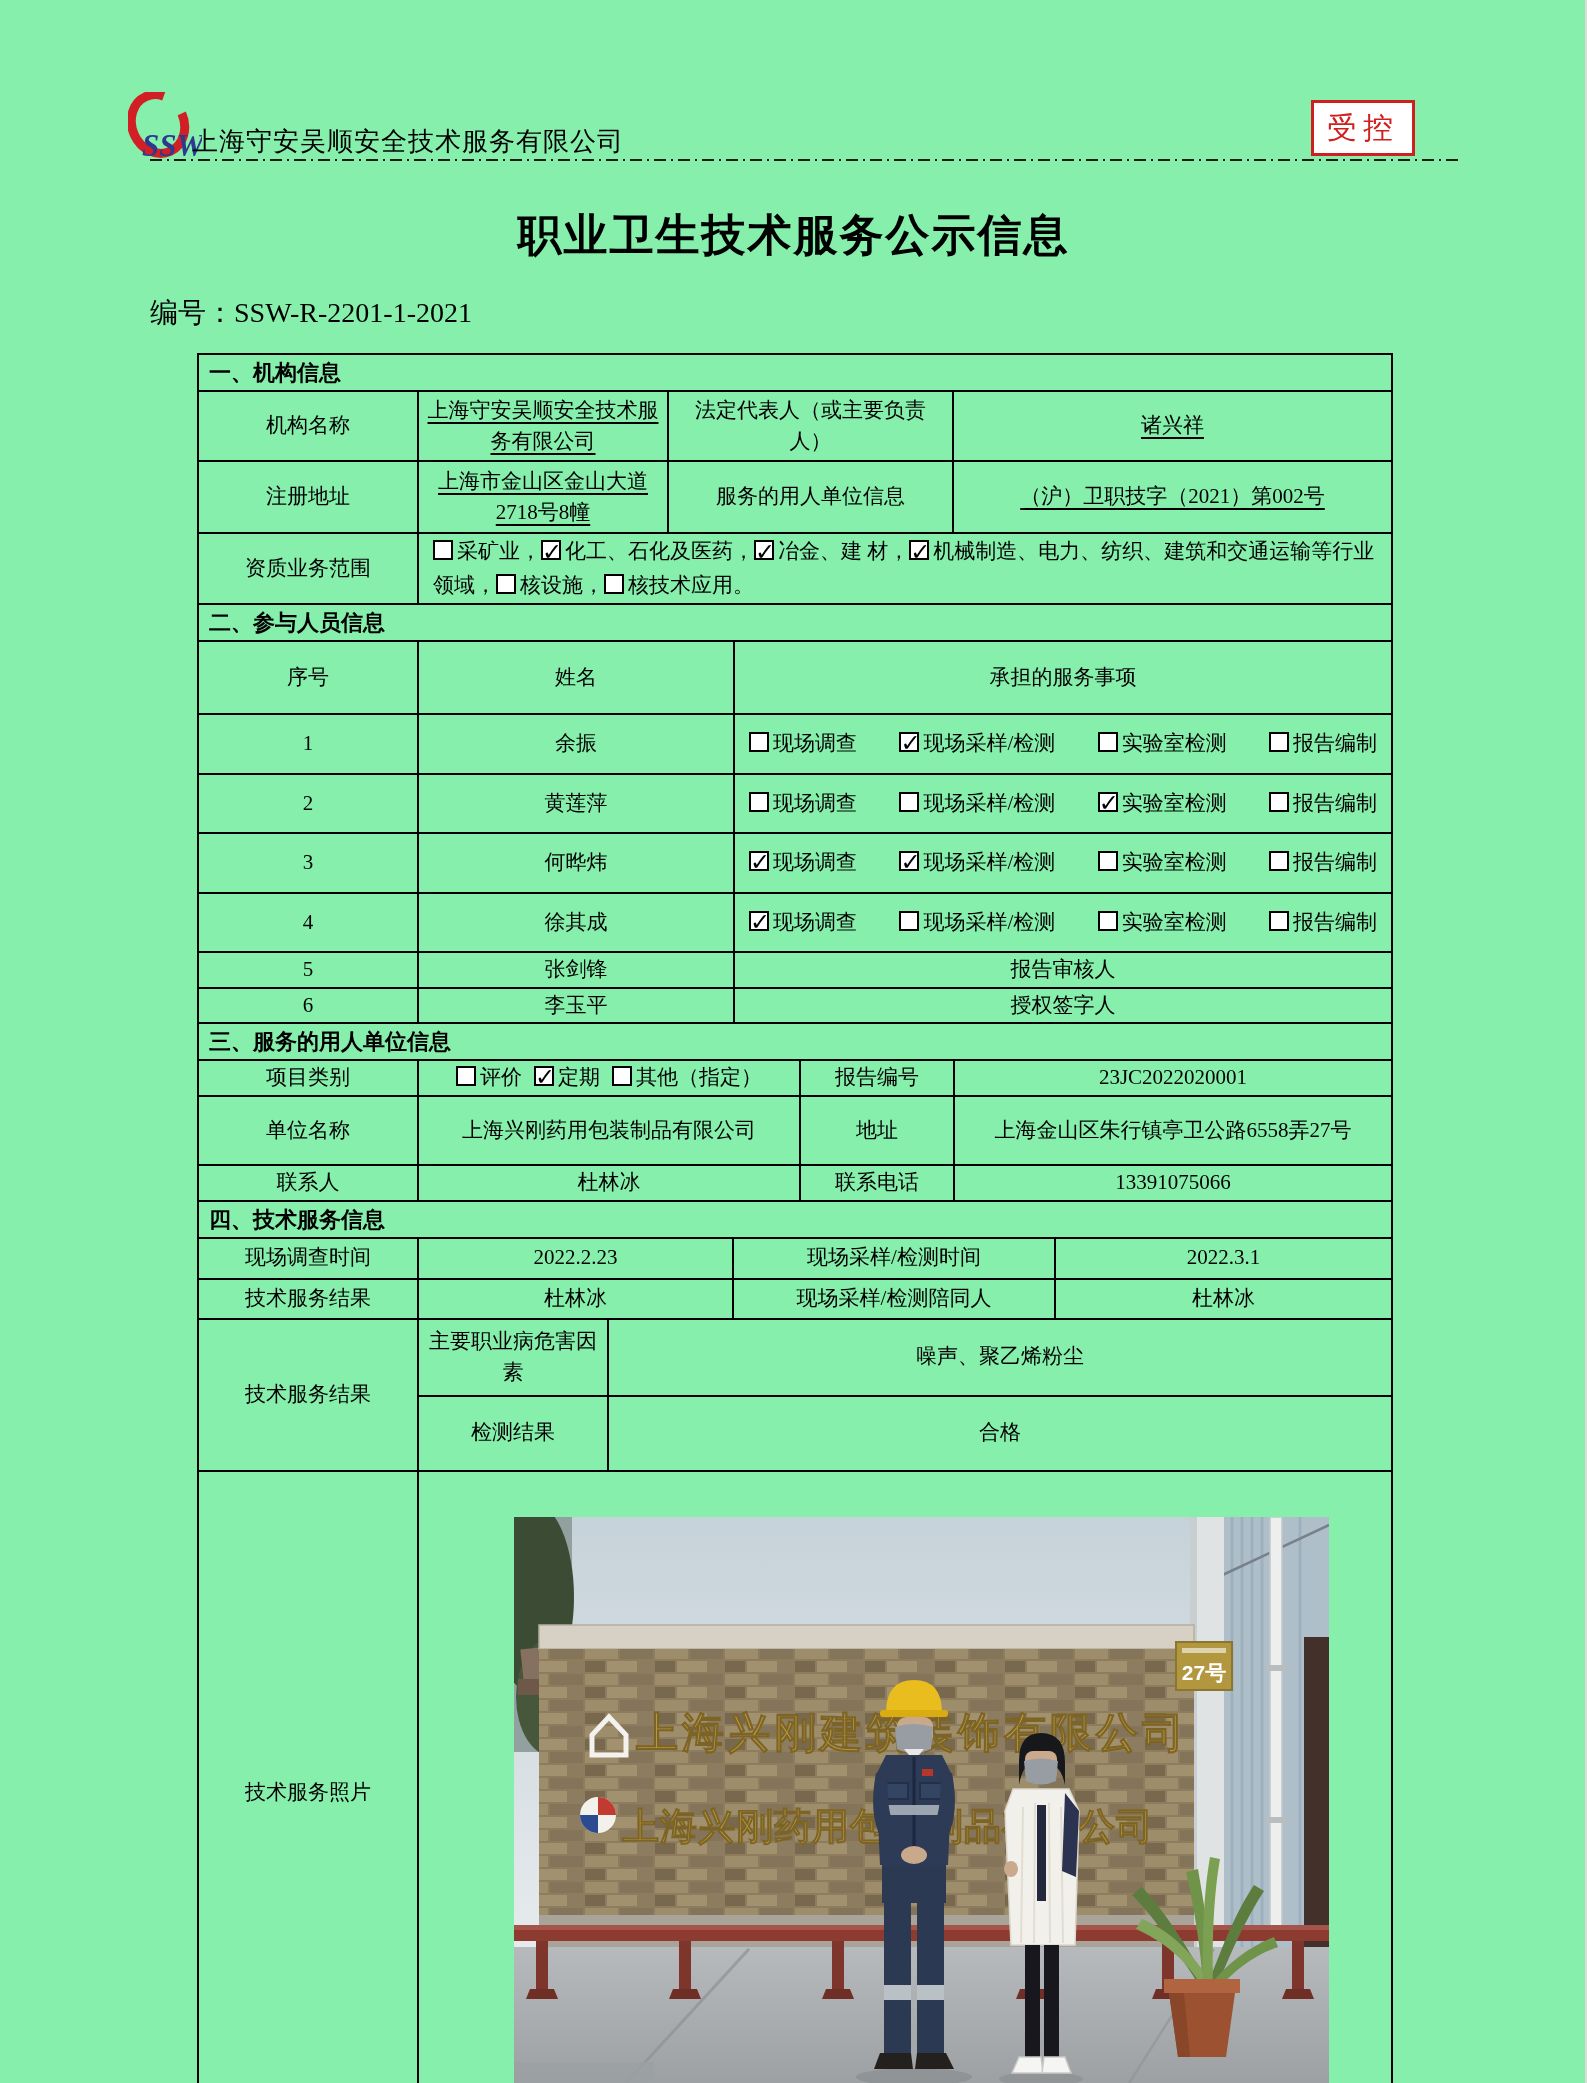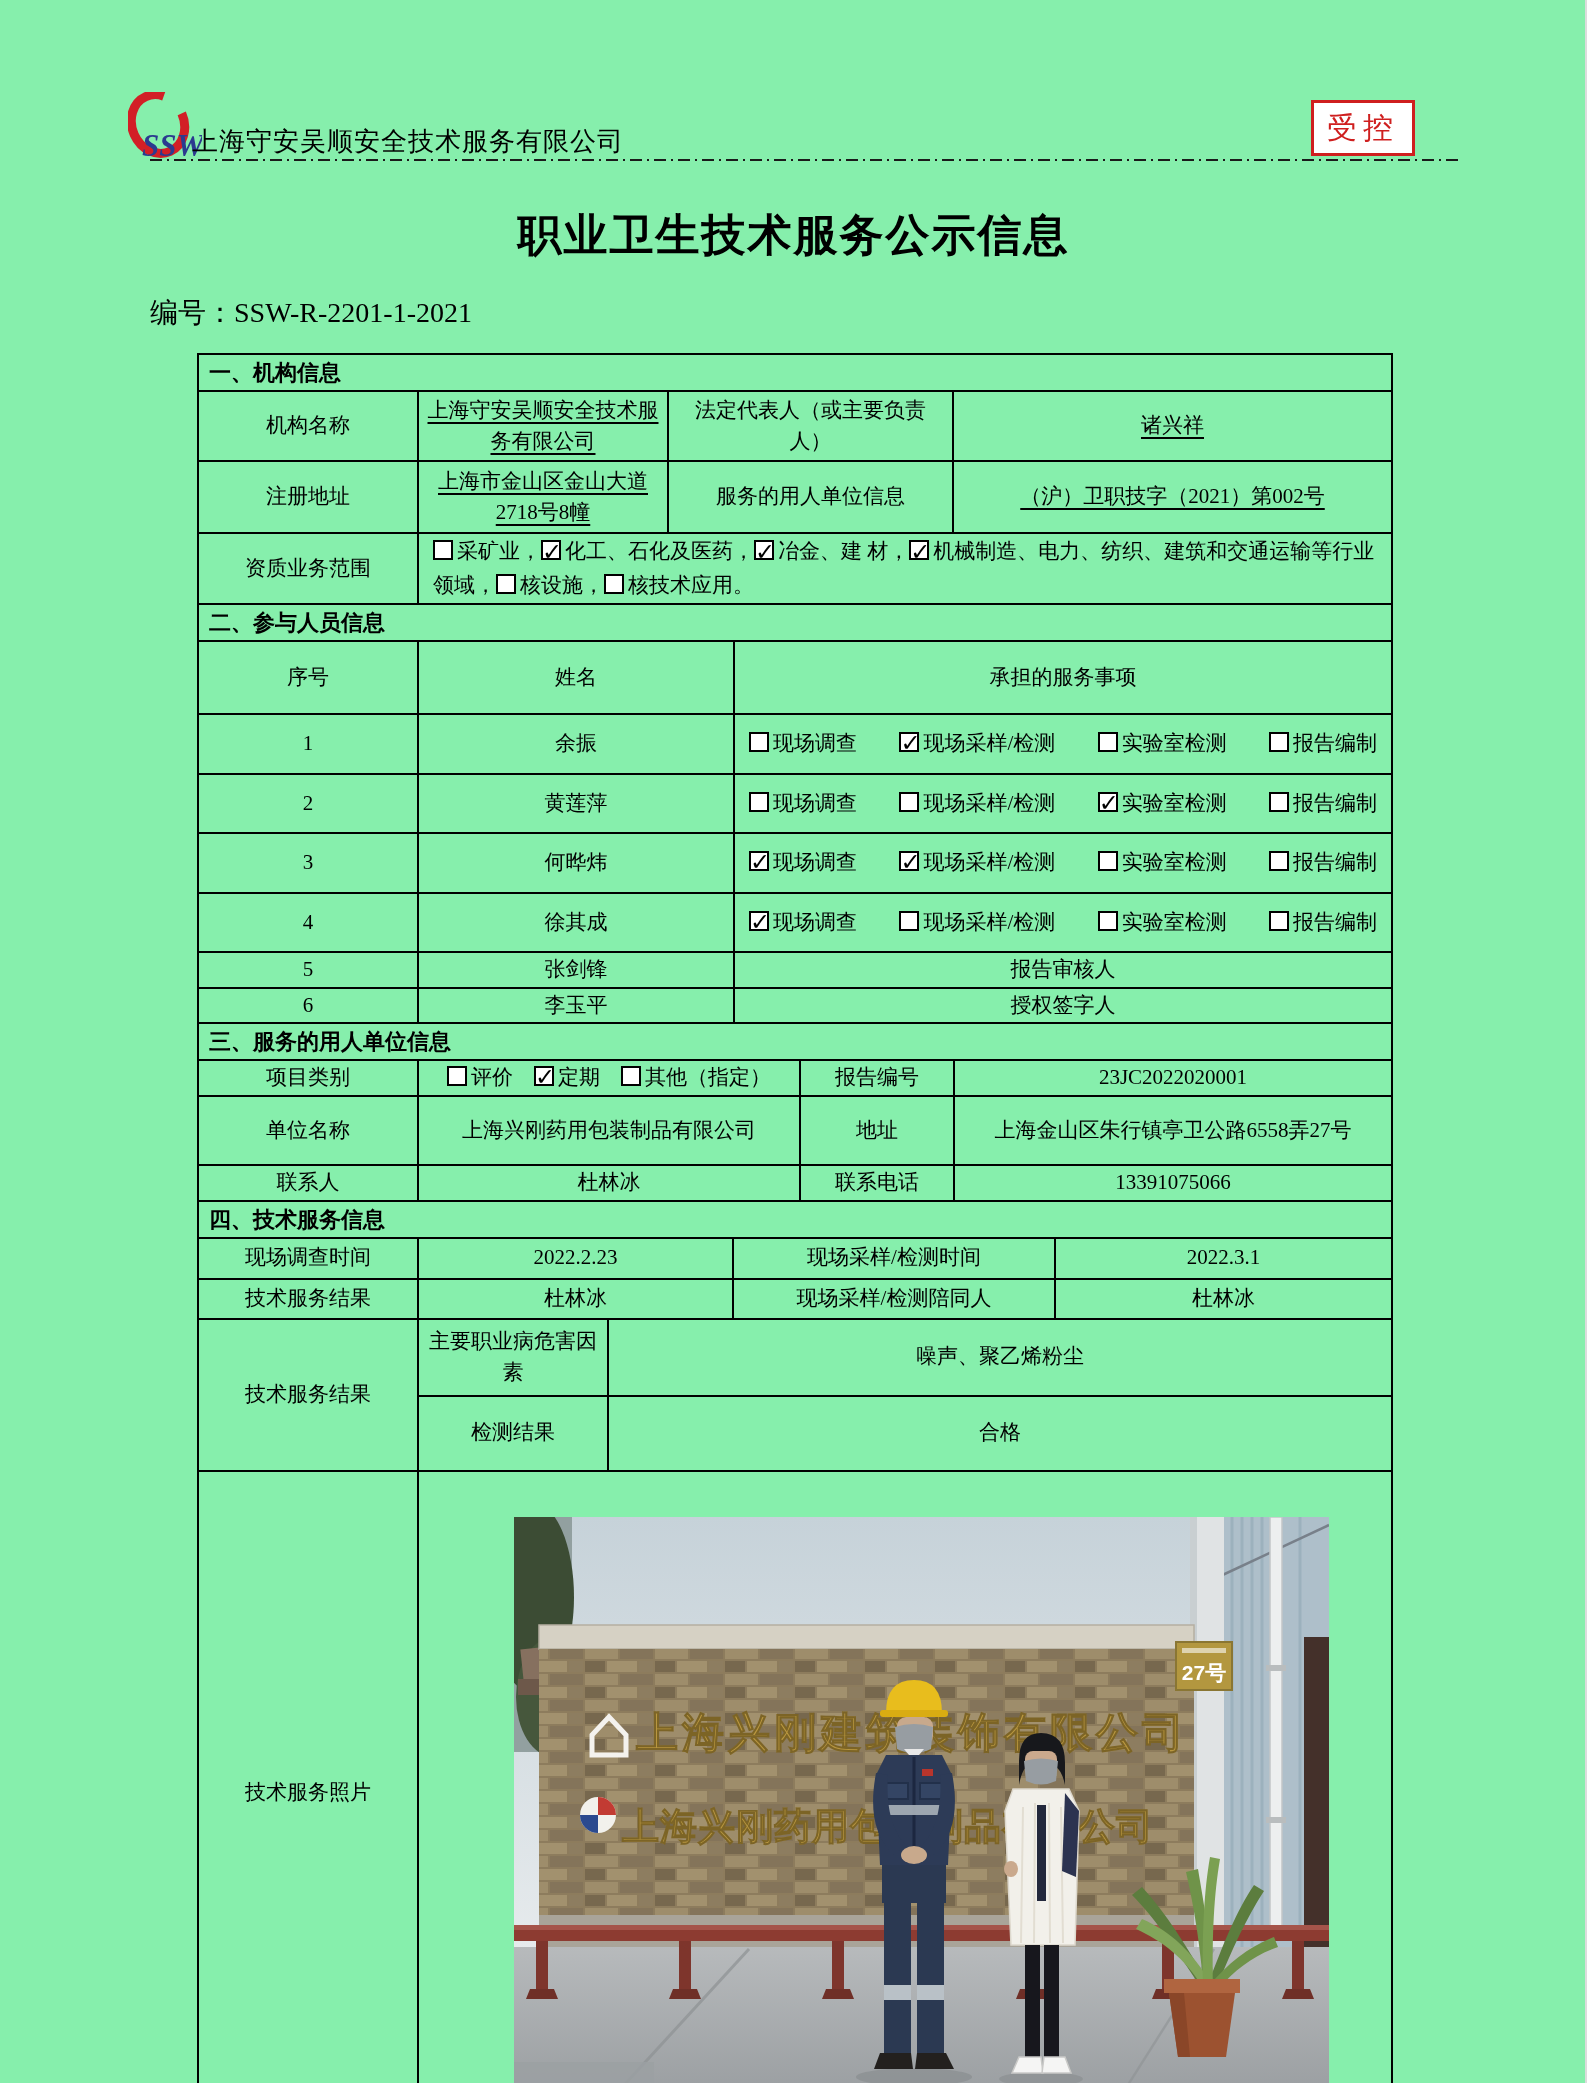--- a/index.html
+++ b/index.html
@@ -23,21 +23,21 @@
   table:first-child{margin-top:0;border-radius:9px;}
   td{border:2px solid #000;text-align:center;vertical-align:middle;font-size:21px;
      padding:1px 6px;line-height:1.5;overflow:hidden;}
   .sec td{text-align:left;font-weight:bold;font-size:22px;padding-left:10px;}
   .u{text-decoration:underline;text-underline-offset:5px;}
   .cb{display:inline-block;width:16px;height:16px;border:2px solid #000;position:relative;
       vertical-align:-2px;margin-right:4px;background:#fff;}
   .cb[data-checked="true"]::after{content:"\2713";position:absolute;left:-1px;top:-9px;
       font-size:24px;font-weight:bold;color:#000;font-family:"DejaVu Sans",sans-serif;}
   .svc{display:flex;justify-content:space-between;align-items:center;padding:12px 8px;white-space:nowrap;}
-  .opts{display:flex;justify-content:center;gap:21px;align-items:center;white-space:nowrap;}
+  .opts{display:flex;justify-content:center;gap:12px;align-items:center;white-space:nowrap;}
   .scope{text-align:left;padding:0 8px;line-height:1.6;}
   .photo-cell{padding:0;vertical-align:top;}
   .photo-wrap{margin:45px 0 0 95px;width:815px;height:590px;}
 </style>
 </head>
 <body>
 
 <div class="page">
 
   <svg class="logo-box" viewBox="0 0 74 72">

